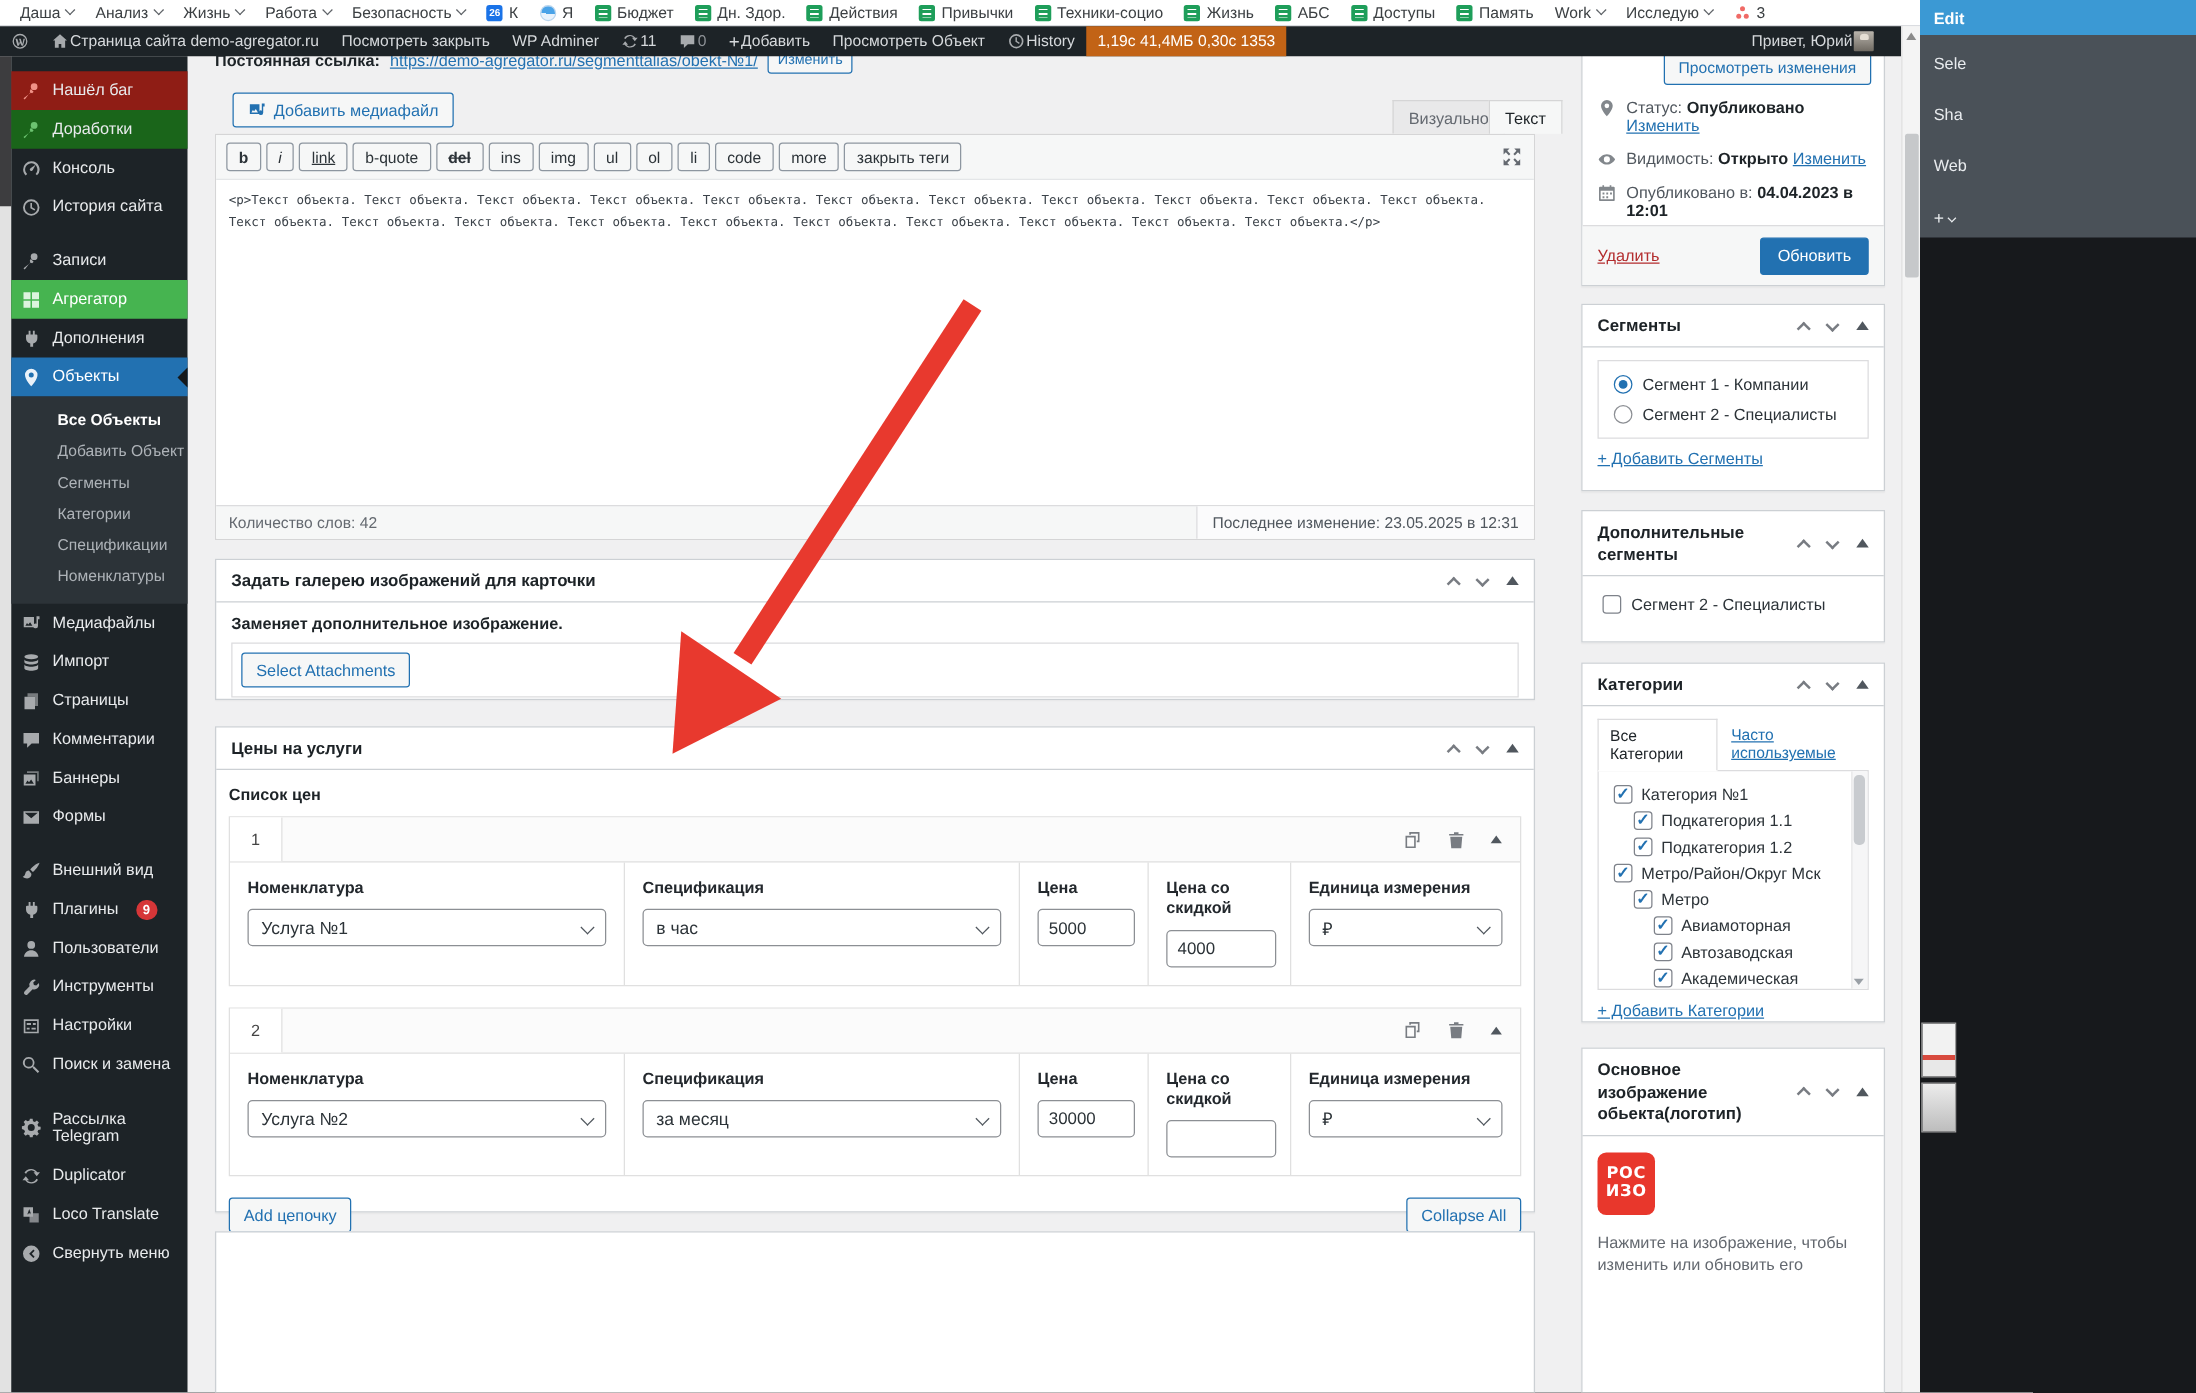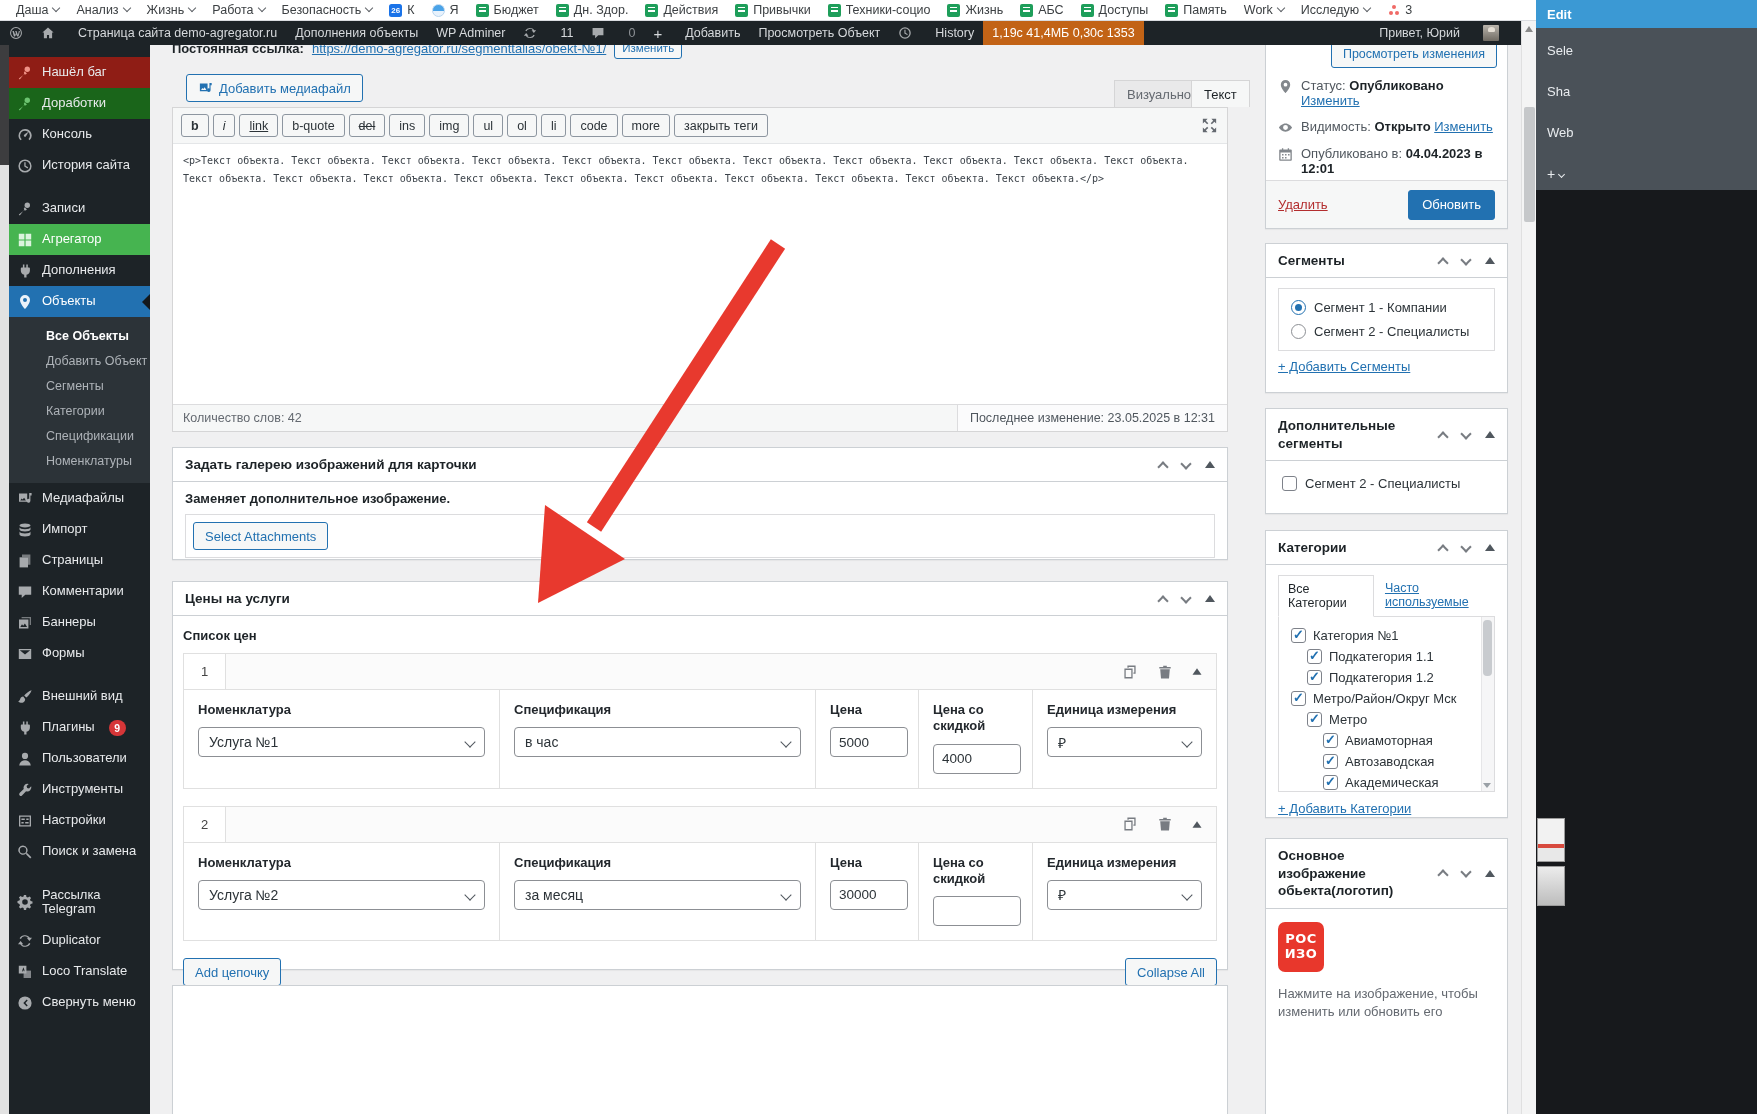--- a/index.html
+++ b/index.html
@@ -14,21 +14,21 @@
 .fav { width:13px; height:13px; border-radius:2px; flex:0 0 auto; position:relative; }
 .fav.sheet { background:#1e9e5a; }
 .fav.sheet::after { content:""; position:absolute; inset:3px; background:repeating-linear-gradient(180deg,#fff 0 1.3px, transparent 1.3px 3.4px); }
 .fav.cal { background:#1a73e8; color:#fff; font-size:8px; font-weight:bold; display:flex; align-items:center; justify-content:center; border-radius:2.5px; }
 .fav.sphere { border-radius:50%; background:linear-gradient(185deg,#4aa3e8 54%,#e8f2fc 54%); border:1px solid #b9d5ee; }
 .fav.dots { background:transparent; }
 .fav.dots::after { content:""; position:absolute; left:2px; top:7px; width:4px; height:4px; border-radius:50%; background:#f06a66; box-shadow:6px 0 0 #f06a66, 3px -6px 0 #f06a66; }
 
 
 #adminbar { position:absolute; left:0; top:21px; width:1521px; height:24px; background:var(--menu-dark,#1d2327); color:#d6d9dc; display:flex; align-items:stretch; font-size:12.5px; z-index:50; }
-.ab { display:flex; align-items:center; gap:23px; padding:0 9px; white-space:nowrap; cursor:pointer; }
+.ab { display:flex; align-items:center; gap:1px; padding:0 9px; white-space:nowrap; cursor:pointer; }
 .ab .ic { width:14px; height:14px; color:#a7aaad; }
 .ab-perf { background:var(--qm-orange,#c26316); color:#fff; }
 .ab-right { margin-left:auto; padding-right:22px; }
 .dim { color:#8d9196; }
 .avatar { width:16px; height:16px; background:linear-gradient(#b9b4ac,#6f6a62); border-radius:1px; position:relative; }
 .avatar::after { content:""; position:absolute; left:4.5px; top:2px; width:7px; height:5px; background:#e4ded4; border-radius:50% 50% 20% 20%; }
 
 
 #leftstrip { position:absolute; left:0; top:45px; width:9px; height:1069px; background:#e2e2e2; }
 #leftstrip .dk { position:absolute; top:0; left:0; width:9px; height:120px; background:#3d3d3f; }
@@ -58,21 +58,21 @@
 #permalink .plabel { font-weight:bold; }
 #permalink a { color:var(--accent-blue,#2271b1); }
 #addmedia { position:absolute; left:186px; top:74px; }
 #addmedia .ic { width:15px; height:15px; color:var(--accent-blue,#2271b1); }
 .tab { position:absolute; height:27px; padding:0 12px; display:flex; align-items:center; font-size:13px; color:#646970; cursor:pointer; }
 #tab-visual { left:1114px; top:80px; background:#e9e9ea; border:1px solid #d5d5d6; border-bottom:none; }
 #tab-text { left:1191px; top:80px; background:#f6f7f7; border:1px solid #d5d5d6; border-bottom:none; color:#1d2327; z-index:6; }
 #editorbox { position:absolute; left:172px; top:107px; width:1056px; height:325px; border:1px solid #d5d5d6; background:#fff; display:flex; flex-direction:column; }
 .qt { background:#f6f7f7; padding:6px 8px; display:flex; gap:4px; align-items:center; border-bottom:1px solid #e4e6e8; }
 .qt-btn { background:#f6f7f7; border:1px solid #8d96a0; border-radius:3px; height:23px; padding:0 9px; font-size:12.5px; color:#2c3338; cursor:pointer; font-family:inherit; }
-.qt-b { font-weight:bold; } .qt-i { font-style:italic; } .qt-link { text-decoration:underline; } .qt-del { text-decoration:line-through; }
+.qt-b { font-weight:bold; } .qt-i { font-style:italic; } .qt-link { text-decoration:underline; } .qt-del { text-decoration:line-through;font-weight:bold; }
 .qt-expand { margin-left:auto; width:19px; height:19px; color:#646970; cursor:pointer; }
 #content-ta { flex:1; border:none; outline:none; resize:none; padding:8px 10px; font-family:"DejaVu Sans Mono","Liberation Mono",monospace; font-size:10px; line-height:1.75; color:#3c434a; background:#fff; }
 .statusbar { height:27px; background:#f6f7f7; border-top:1px solid #dcdcde; display:flex; align-items:stretch; justify-content:space-between; font-size:12.5px; color:#646970; }
 .statusbar .wc { display:flex; align-items:center; padding:0 10px; }
 .statusbar .lm { display:flex; align-items:center; padding:0 12px; border-left:1px solid #dcdcde; background:#fbfbfc; color:#50575e; }
 
 
 .panel { position:absolute; background:#fff; border:1px solid #ccd0d4; box-shadow:0 1px 1px rgba(0,0,0,.04); }
 .phead { display:flex; align-items:center; justify-content:space-between; padding:0 12px; min-height:34px; border-bottom:1px solid #ccd0d4; font-weight:bold; font-size:13.5px; color:#1d2327; }
 .phead .t2 { width:150px; line-height:1.3; padding:8px 0; }
@@ -362,21 +362,21 @@
           <use href="#i-wp"></use>
         </svg>
       </span>
     <span class="ab">
         <svg class="ic">
           <use href="#i-home"></use>
         </svg>
         <span>Страница сайта demo-agregator.ru</span>
       </span>
     <span class="ab">
-        <span>Дополнения объекты</span>
+        <span>Посмотреть закрыть</span>
       </span>
     <span class="ab">
         <span>WP Adminer</span>
       </span>
     <span class="ab">
         <svg class="ic">
           <use href="#i-dup"></use>
         </svg>
         <span>11</span>
       </span>

